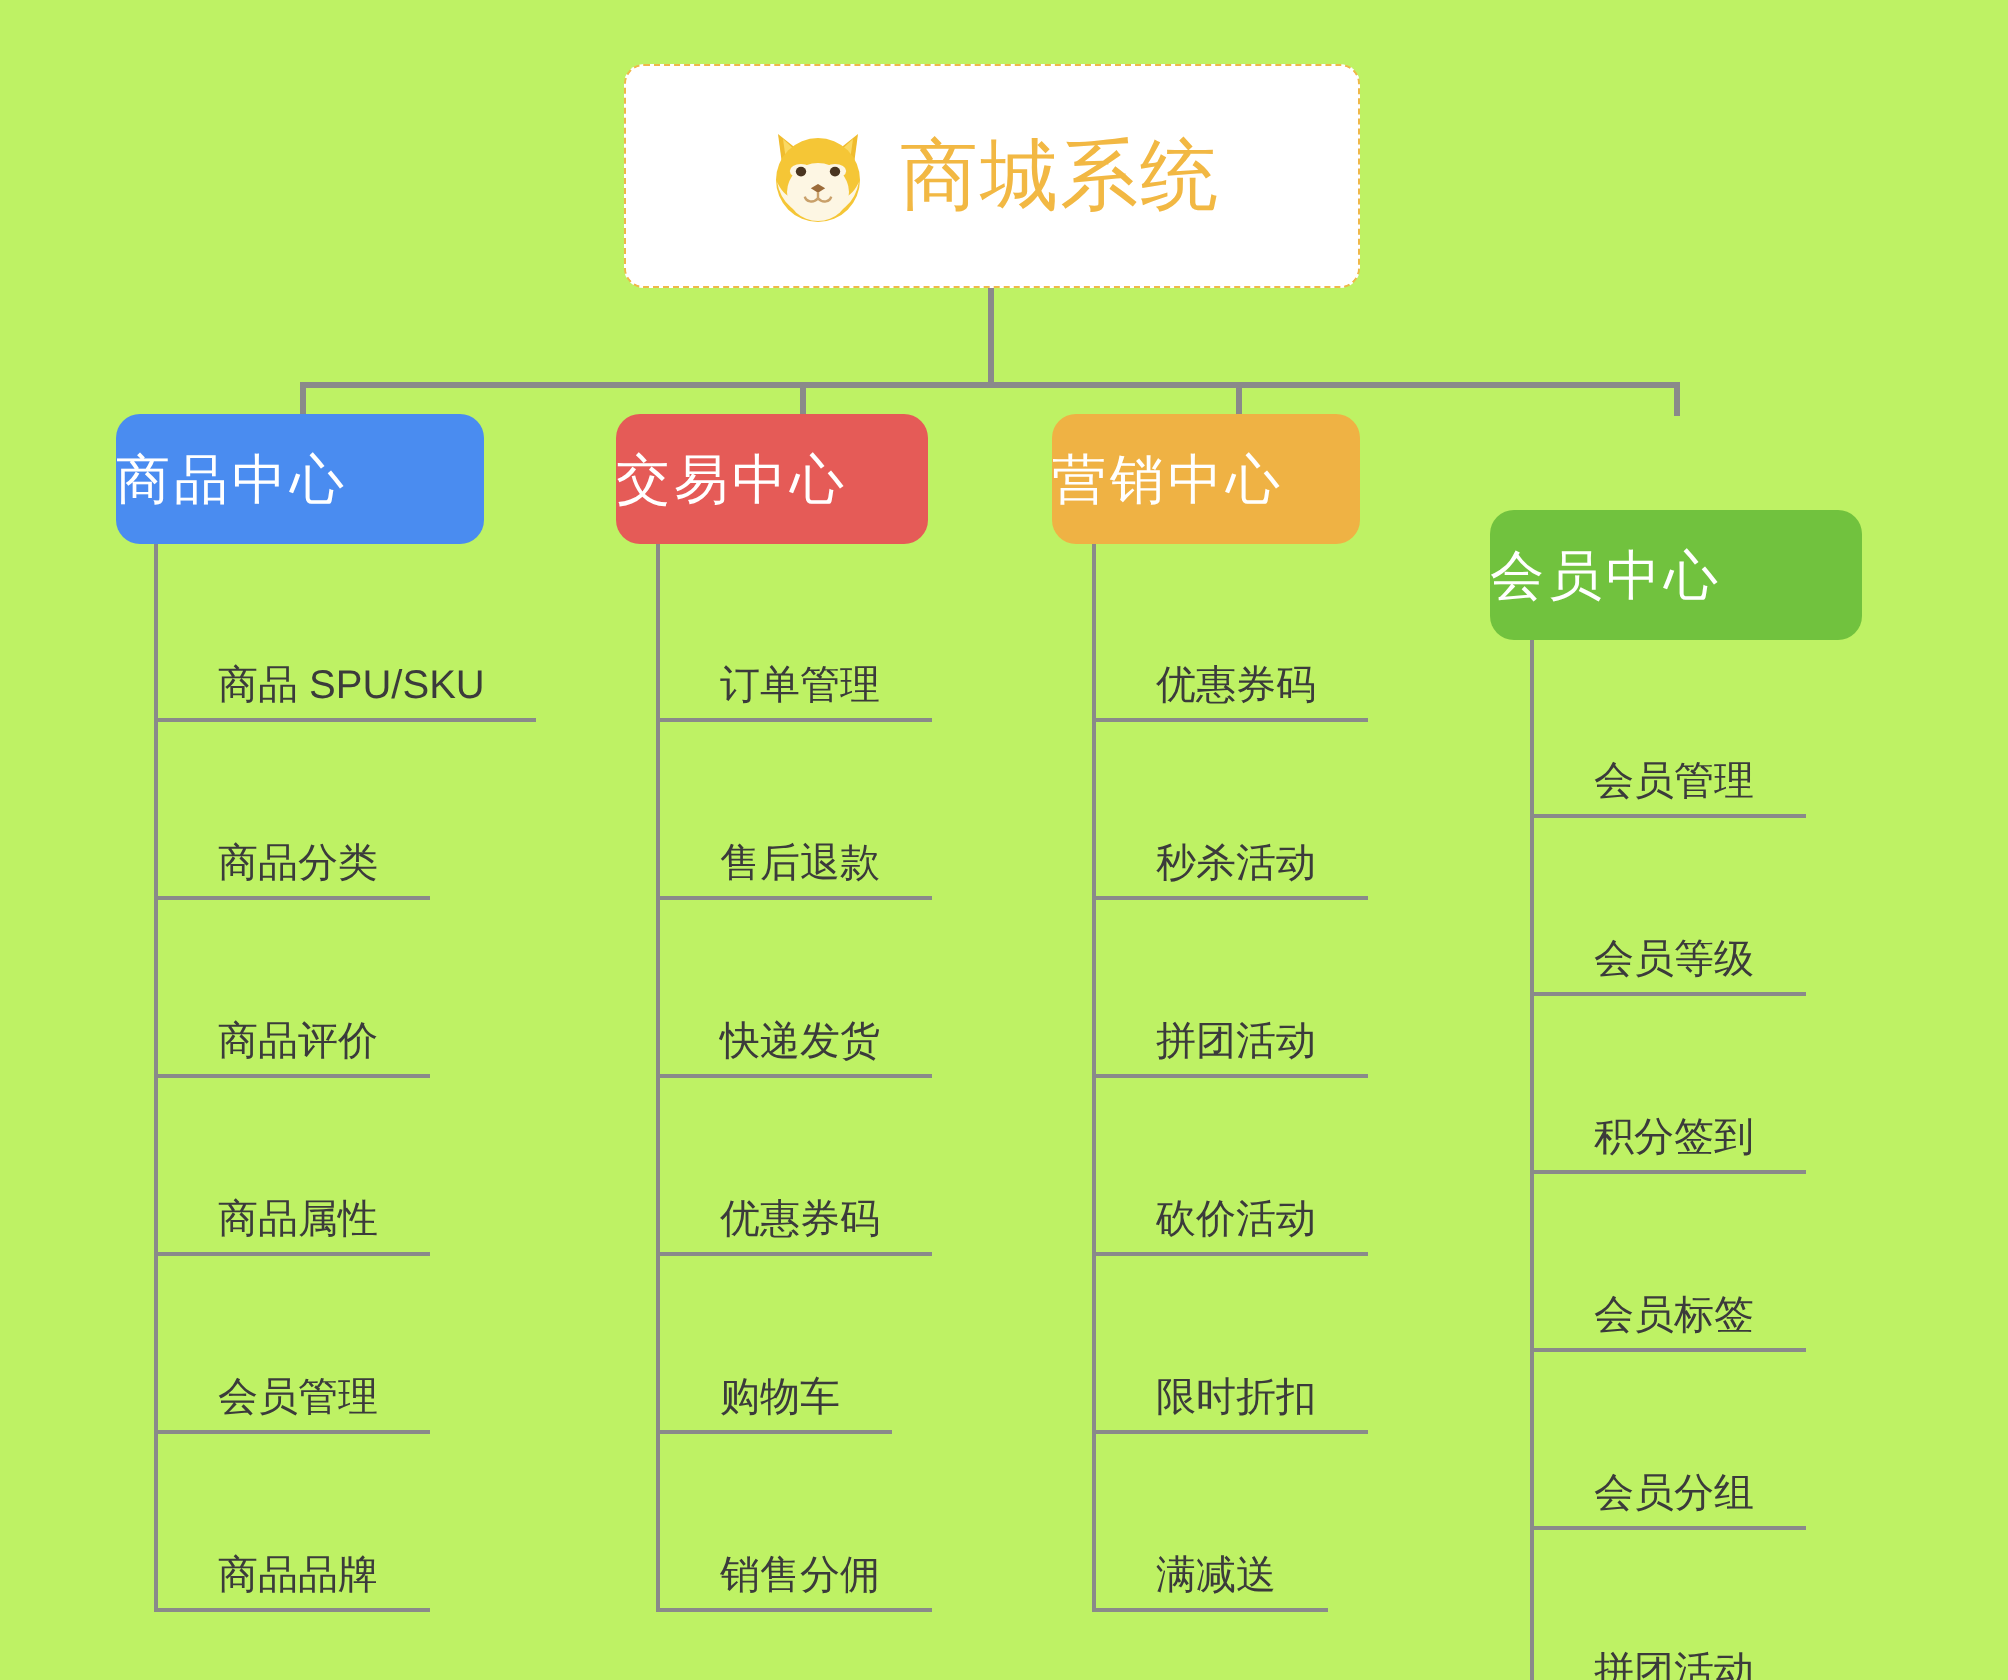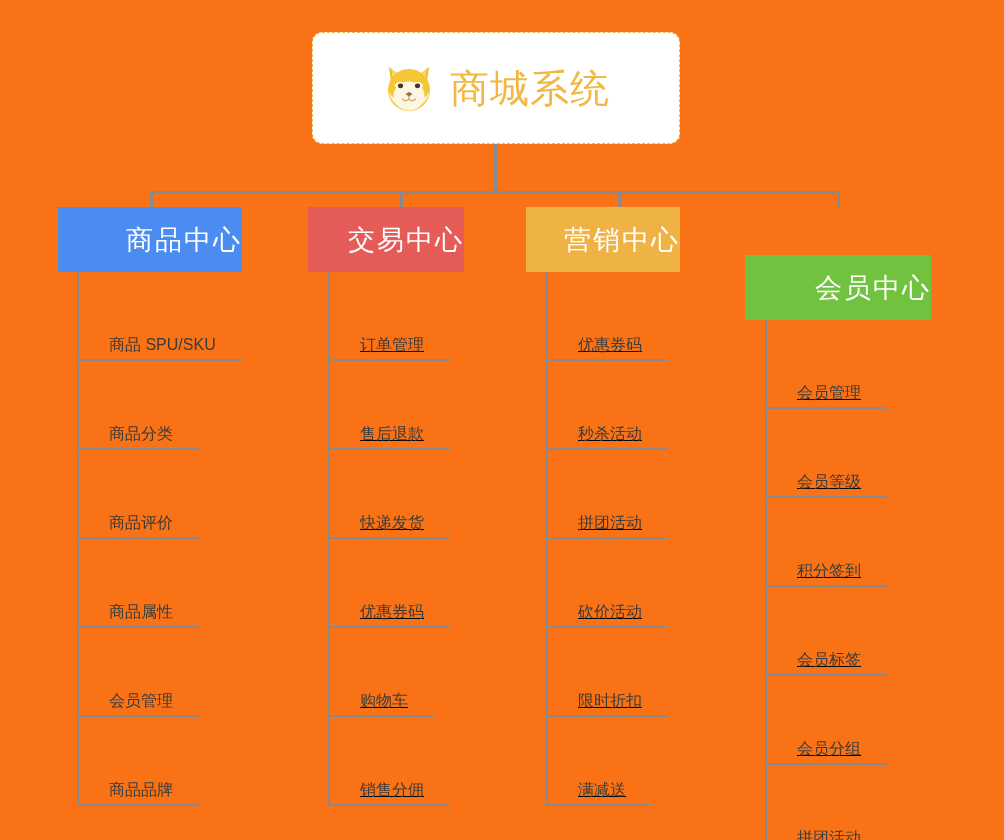--- a/index.html
+++ b/index.html
@@ -10,21 +10,21 @@
     height: 840px;
     background: #f8f8f8;
     font-family: "Liberation Sans", "DejaVu Sans", sans-serif;
     overflow: hidden;
   }
 
   #mindmap {
     position: relative;
     width: 1004px;
     height: 840px;
-    background: #f97316;
+    background: #bef264;
   }
 
   
   .root-node {
     position: absolute;
     left: 312px;
     top: 32px;
     width: 368px;
     height: 112px;
     background: #ffffff;
@@ -68,54 +68,54 @@
     position: absolute;
     top: 207px;
   }
   .col-1 { left: 58px;  }
   .col-2 { left: 308px; }
   .col-3 { left: 526px; }
   .col-4 { left: 745px; margin-top: 48px; }
 
   .cat-box {
     height: 65px;
-    border-radius: 0;
+    border-radius: 12px;
     display: flex;
     align-items: center;
-    justify-content: flex-end;
+    justify-content: flex-start;
     color: #ffffff;
     font-size: 27px;
     letter-spacing: 2px;
     white-space: nowrap;
   }
   .col-1 .cat-box { width: 184px; }
   .col-2 .cat-box { width: 156px; }
   .col-3 .cat-box { width: 154px; }
   .col-4 .cat-box { width: 186px; }
 
   
   .leaf-list {
     position: relative;
     margin-left: 19px;
     border-left: 2px solid #8a8a8a;
     padding-top: 0;
   }
   .col-2 .leaf-list,
   .col-3 .leaf-list,
-  .col-4 .leaf-list { margin-left: 20px; text-decoration: underline; }
+  .col-4 .leaf-list { margin-left: 20px; }
 
   .leaf-item {
     height: 89px;
     display: flex;
     align-items: flex-end;
     position: relative;
   }
   .leaf-label {
     display: inline-block;
-    font-size: 16px;
+    font-size: 20px;
     color: #3b3b3b;
     line-height: 1.1;
     white-space: nowrap;
     padding: 0 26px 5px 30px;
     border-bottom: 2px solid #8a8a8a;
   }
 
   
   .shiba { position: absolute; inset: 0; }
   .shiba svg { display: block; width: 54px; height: 54px; }

